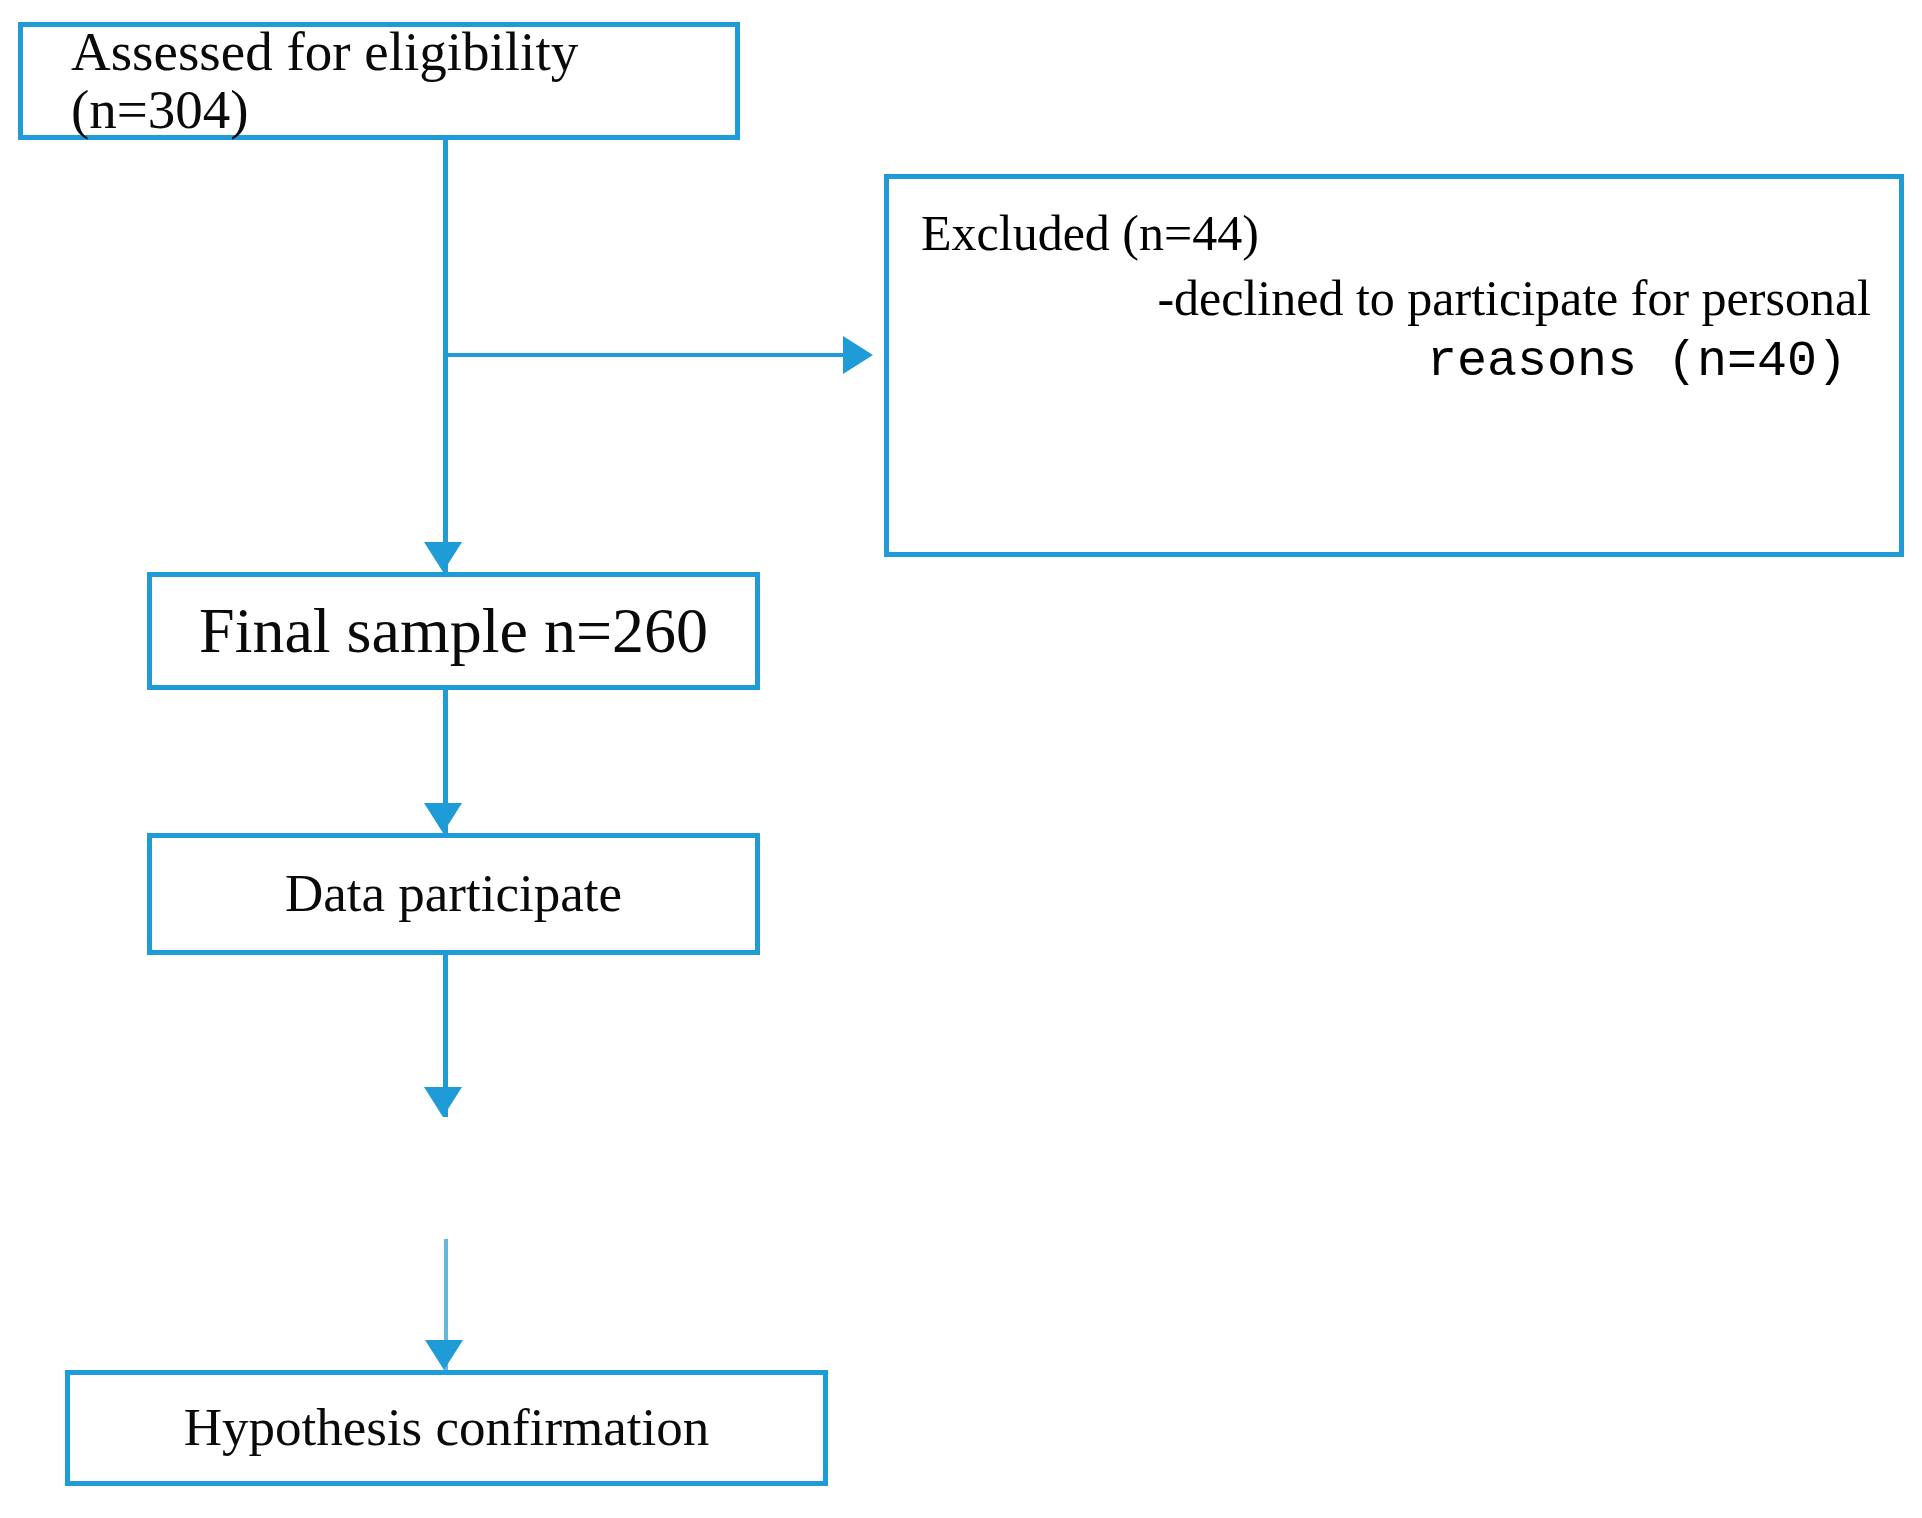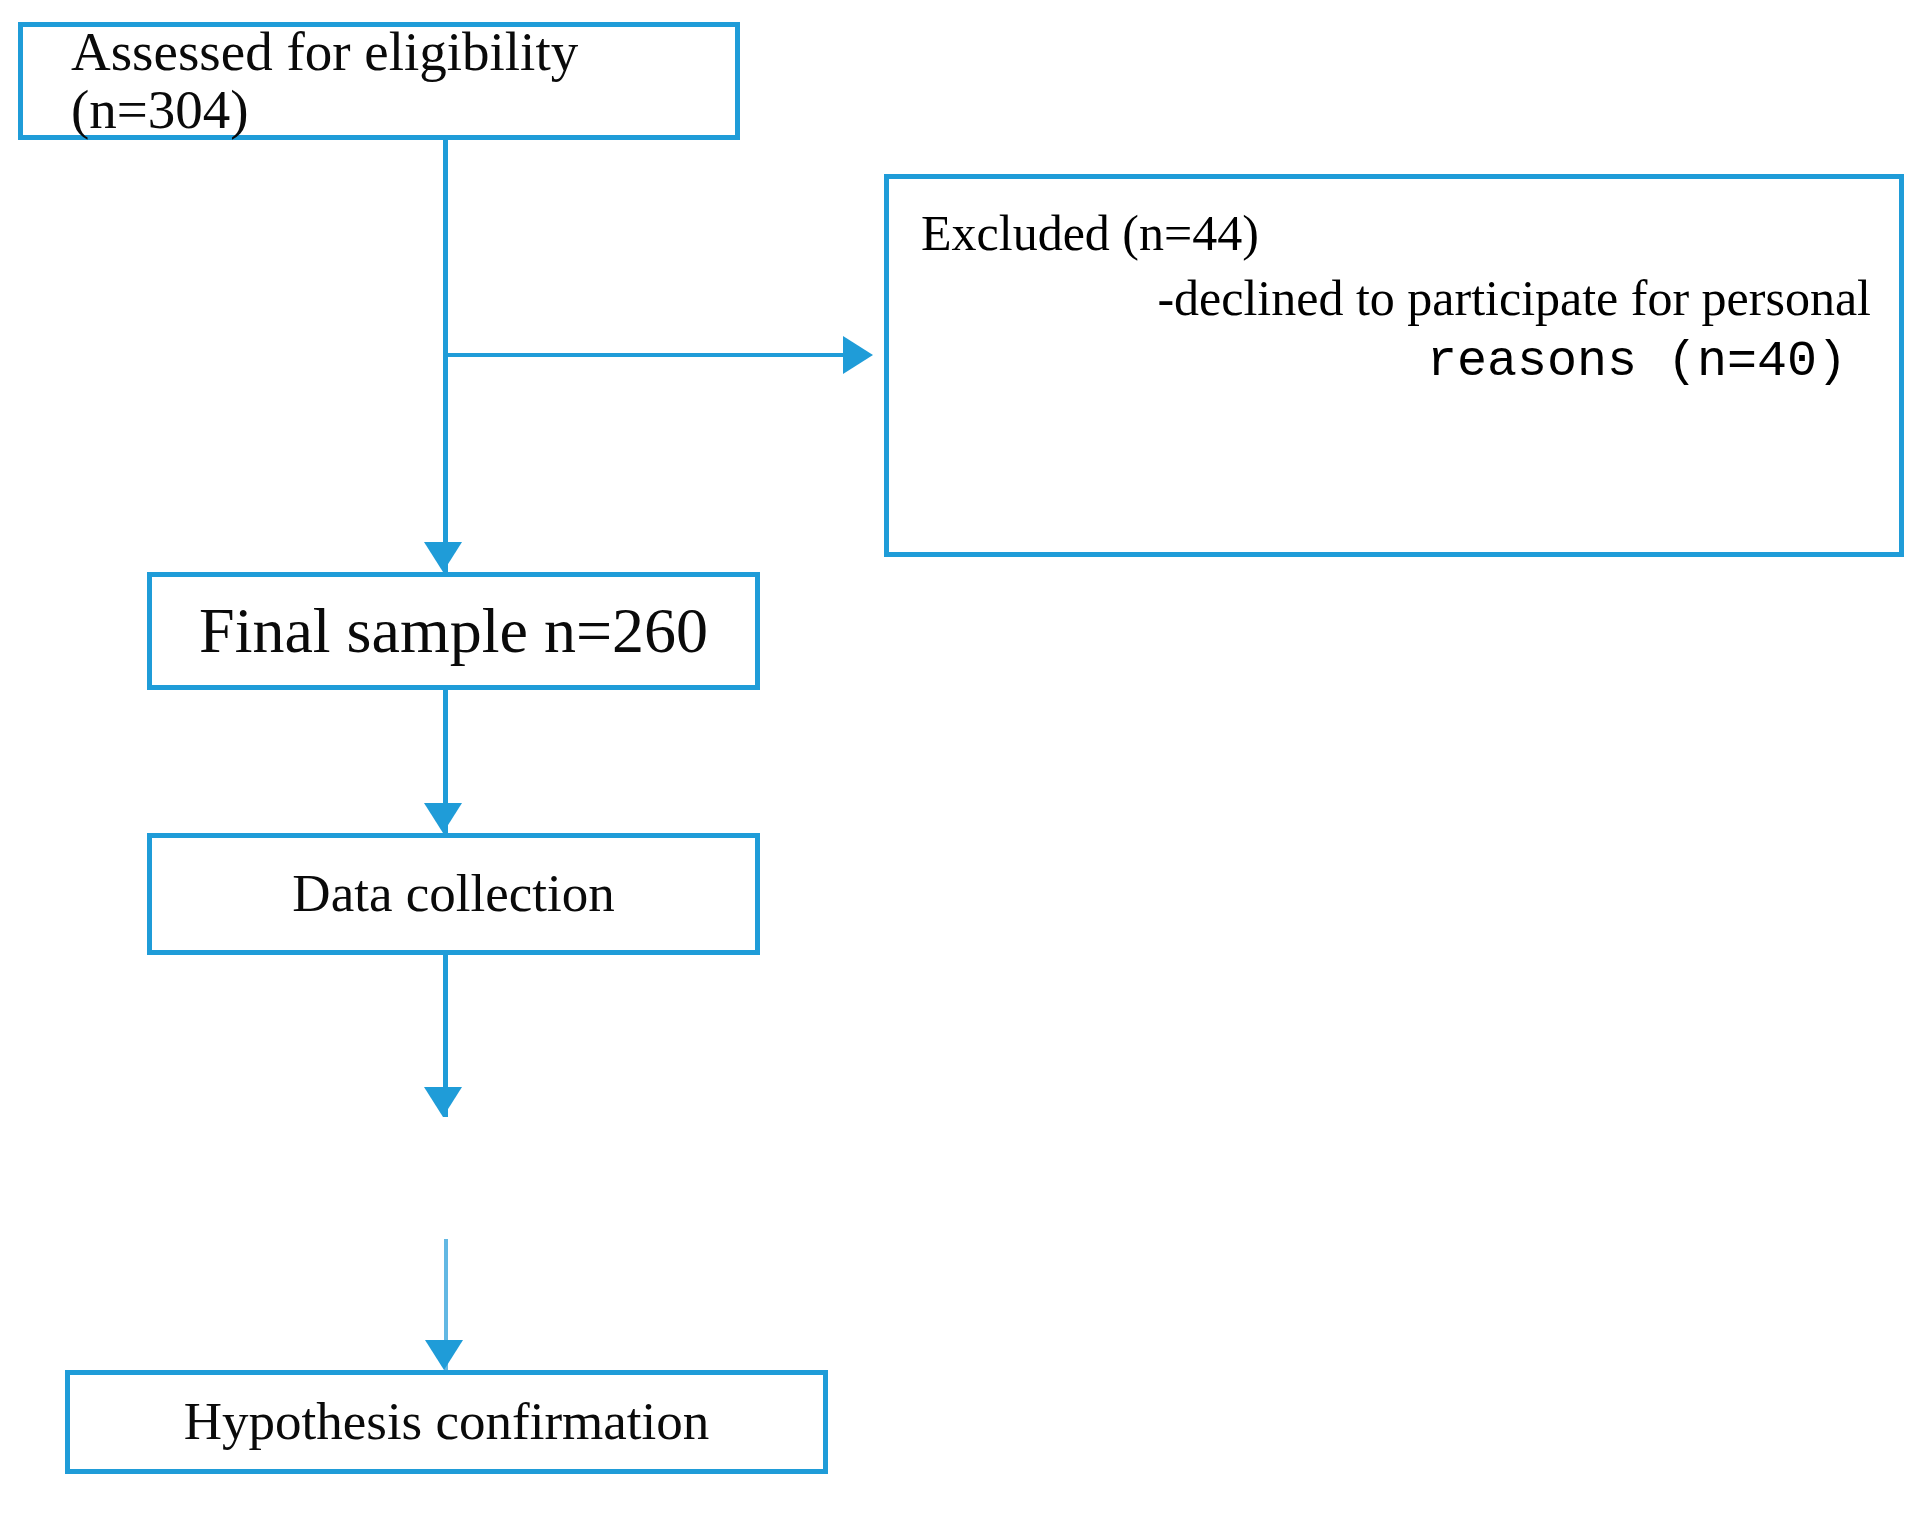--- a/index.html
+++ b/index.html
@@ -76,21 +76,21 @@
 
   #node-analysis {
     left: 147px; top: 1117px;
     width: 613px; height: 122px;
     justify-content: center;
     font-size: 53px;
   }
 
   #node-hypothesis {
     left: 65px; top: 1370px;
-    width: 763px; height: 104px;
+    width: 763px; height: 116px;
     justify-content: center;
     font-size: 53px;
   }
 
   
   .conn {
     position: absolute;
     background: #1f9cd8;
   }
   .conn.vert  { width: 5px; }
@@ -150,21 +150,21 @@
   </div>
 
   <div class="node" id="node-final">
     <span class="node-label" style="text-align:center;">Final sample n=260</span>
   </div>
 
   <div class="conn vert" id="conn-a2"></div>
   <div class="arrow-down" id="arrow-a2"></div>
 
   <div class="node" id="node-collection">
-    <span class="node-label" style="text-align:center;">Data collection</span>
+    <span class="node-label" style="text-align:center;">Data participate</span>
   </div>
 
   <div class="conn vert" id="conn-a3"></div>
   <div class="arrow-down" id="arrow-a3"></div>
 
 
   <div class="conn vert thin" id="conn-a4"></div>
   <div class="arrow-down" id="arrow-a4"></div>
 
   <div class="node" id="node-hypothesis">

